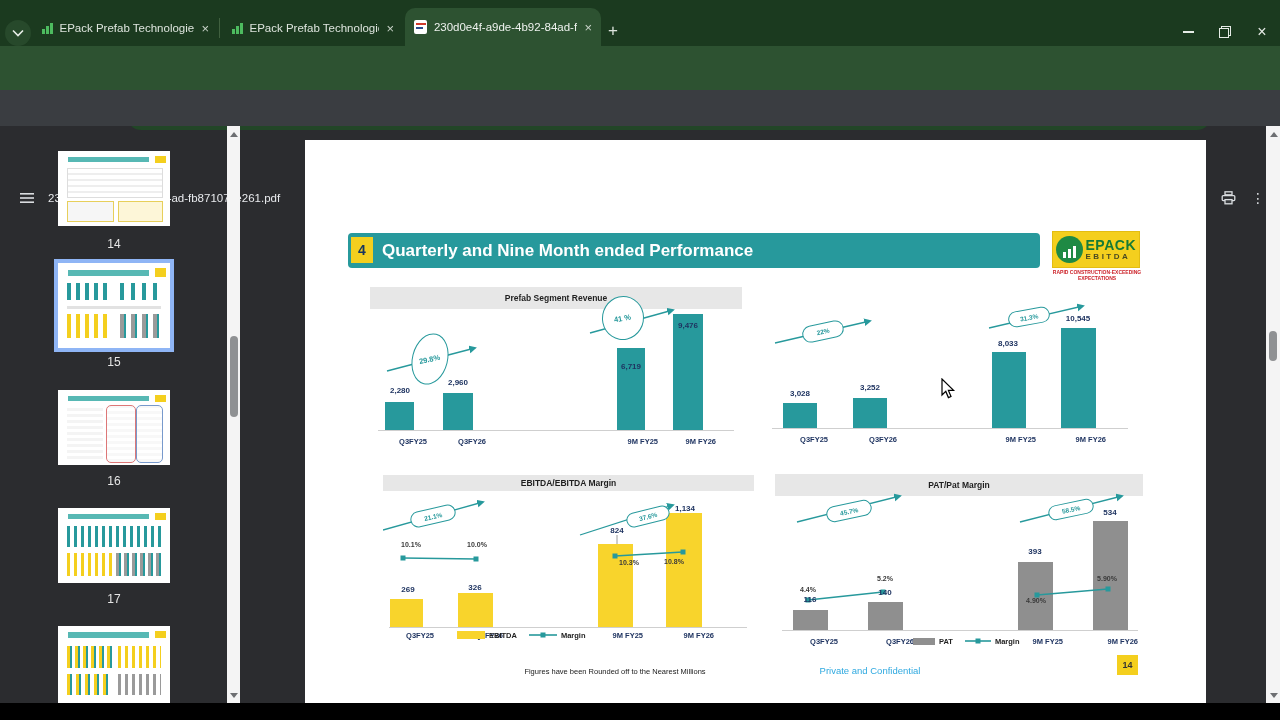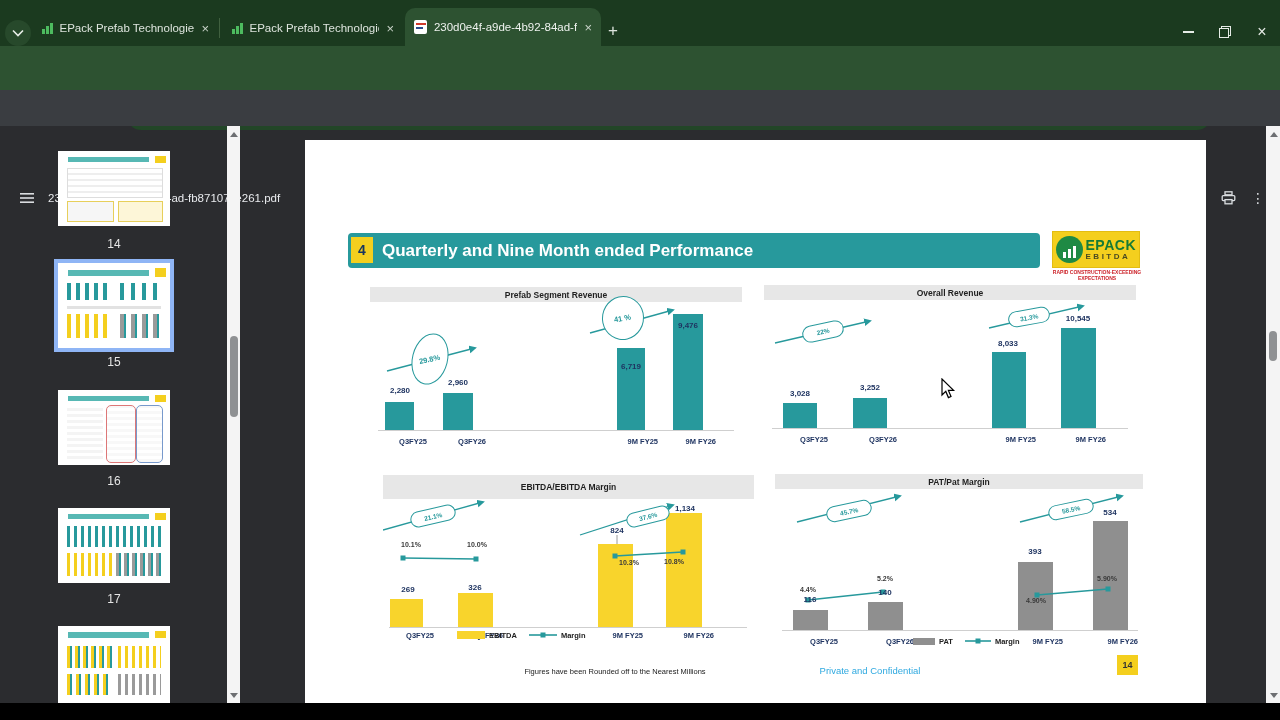--- a/index.html
+++ b/index.html
@@ -58,21 +58,21 @@
   .logo{left:1052px;top:231px;width:88px;height:37px;background:#f4cf1e;display:flex;align-items:center;
         padding:2px 3px;box-sizing:border-box;gap:3px;border:1px solid #e3bd12;}
   .logocirc{width:27px;height:27px;border-radius:50%;background:#1f8a44;display:flex;align-items:flex-end;
             justify-content:center;gap:2px;padding-bottom:5px;box-sizing:border-box;}
   .logocirc i{display:block;width:3px;background:#fff;}
   .logotxt1{color:#157a36;font-weight:bold;font-size:14px;line-height:13px;letter-spacing:.5px;}
   .logotxt2{color:#4a4a22;font-weight:bold;font-size:8px;letter-spacing:2.5px;line-height:9px;}
   .tagline{left:1050px;top:269px;width:94px;color:#cc2229;font-size:5px;font-weight:bold;text-align:center;}
 
   .chart{overflow:visible;}
-  .chead{left:0;top:2px;height:15px;background:#e7e7e7;color:#1f1f1f;font-size:8.5px;font-weight:bold;}
+  .chead{left:0;top:2px;height:22px;background:#e7e7e7;color:#1f1f1f;font-size:8.5px;font-weight:bold;}
   .bar{position:absolute;}
   .teal{background:#27999c;}
   .yel{background:#f8d42c;}
   .gry{background:#8f8f8f;}
   .val{position:absolute;width:56px;margin-left:-28px;text-align:center;color:#1f3461;
        font-size:8px;font-weight:bold;}
   .xlab{position:absolute;width:56px;margin-left:-28px;text-align:right;color:#1f3461;
         font-size:7.5px;font-weight:bold;}
   .mlab{position:absolute;width:44px;margin-left:-22px;text-align:center;color:#3a3a3a;
         font-size:7px;font-weight:bold;}
@@ -347,21 +347,20 @@
         <span style="transform:rotate(-20deg);">41 %</span>
       </div>
     <div class="axis" style="left:8px;top:145px;width:356px;"></div>
     <div class="xlab" style="left:29px;top:152px;">Q3FY25</div>
     <div class="xlab" style="left:88px;top:152px;">Q3FY26</div>
     <div class="xlab" style="left:260px;top:152px;">9M FY25</div>
     <div class="xlab" style="left:318px;top:152px;">9M FY26</div>
   </div>
 
   <div class="abs chart" style="left:764px;top:283px;width:372px;height:177px;">
-    <div class="abs chead ctr" style="width:372px;">Overall Revenue</div>
     <div class="bar teal" style="left:19px;top:120px;width:34px;height:25px;"></div>
     <div class="bar teal" style="left:89px;top:115px;width:34px;height:30px;"></div>
     <div class="bar teal" style="left:228px;top:69px;width:34px;height:76px;"></div>
     <div class="bar teal" style="left:297px;top:45px;width:35px;height:100px;"></div>
     <svg class="csvg" width="372" height="177">
       <defs>
           <marker id="ar2" markerWidth="7" markerHeight="7" refX="4.5" refY="3" orient="auto">
             <path d="M0,0 L6,3 L0,6 z" fill="#27999c"></path>
           </marker>
         </defs>
@@ -379,21 +378,21 @@
         <span>31.3%</span>
       </div>
     <div class="axis" style="left:8px;top:145px;width:356px;"></div>
     <div class="xlab" style="left:36px;top:152px;">Q3FY25</div>
     <div class="xlab" style="left:105px;top:152px;">Q3FY26</div>
     <div class="xlab" style="left:244px;top:152px;">9M FY25</div>
     <div class="xlab" style="left:314px;top:152px;">9M FY26</div>
   </div>
 
   <div class="abs chart" style="left:383px;top:473px;width:372px;height:185px;">
-    <div class="abs chead ctr" style="width:371px;height:24px;">EBITDA/EBITDA Margin</div>
+    <div class="abs chead ctr" style="width:371px;height:16px;">EBITDA/EBITDA Margin</div>
     <div class="bar yel" style="left:7px;top:126px;width:33px;height:28px;"></div>
     <div class="bar yel" style="left:75px;top:120px;width:35px;height:34px;"></div>
     <div class="bar yel" style="left:215px;top:71px;width:35px;height:83px;"></div>
     <div class="bar yel" style="left:283px;top:40px;width:36px;height:114px;"></div>
     <svg class="csvg" width="372" height="185">
       <defs>
           <marker id="ar3" markerWidth="7" markerHeight="7" refX="4.5" refY="3" orient="auto">
             <path d="M0,0 L6,3 L0,6 z" fill="#27999c"></path>
           </marker>
         </defs>

